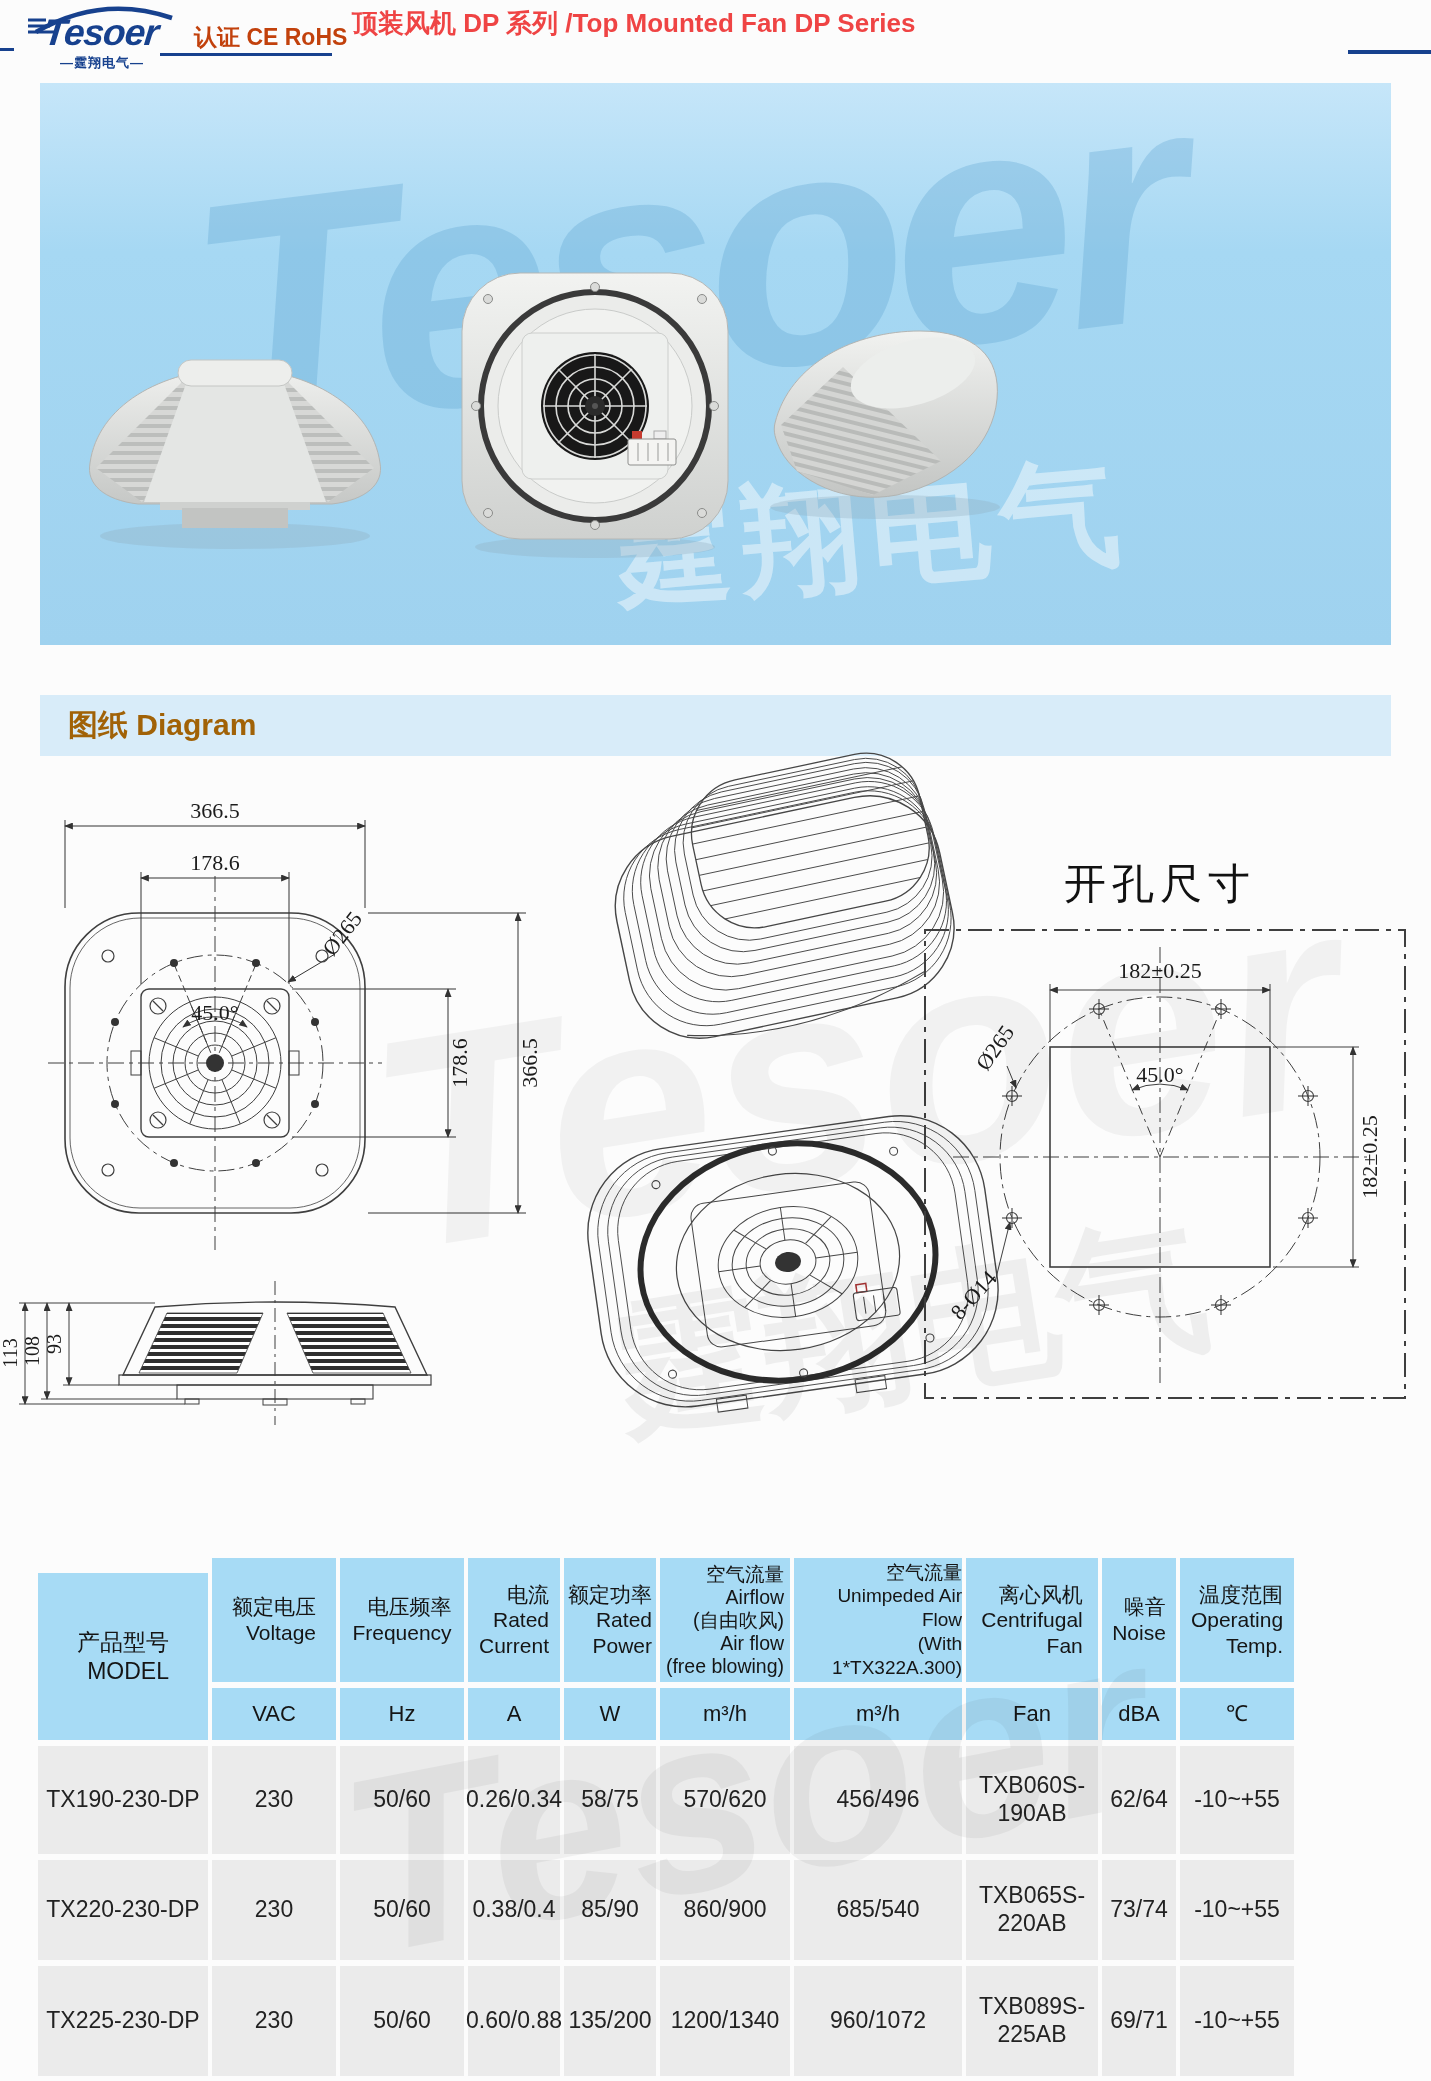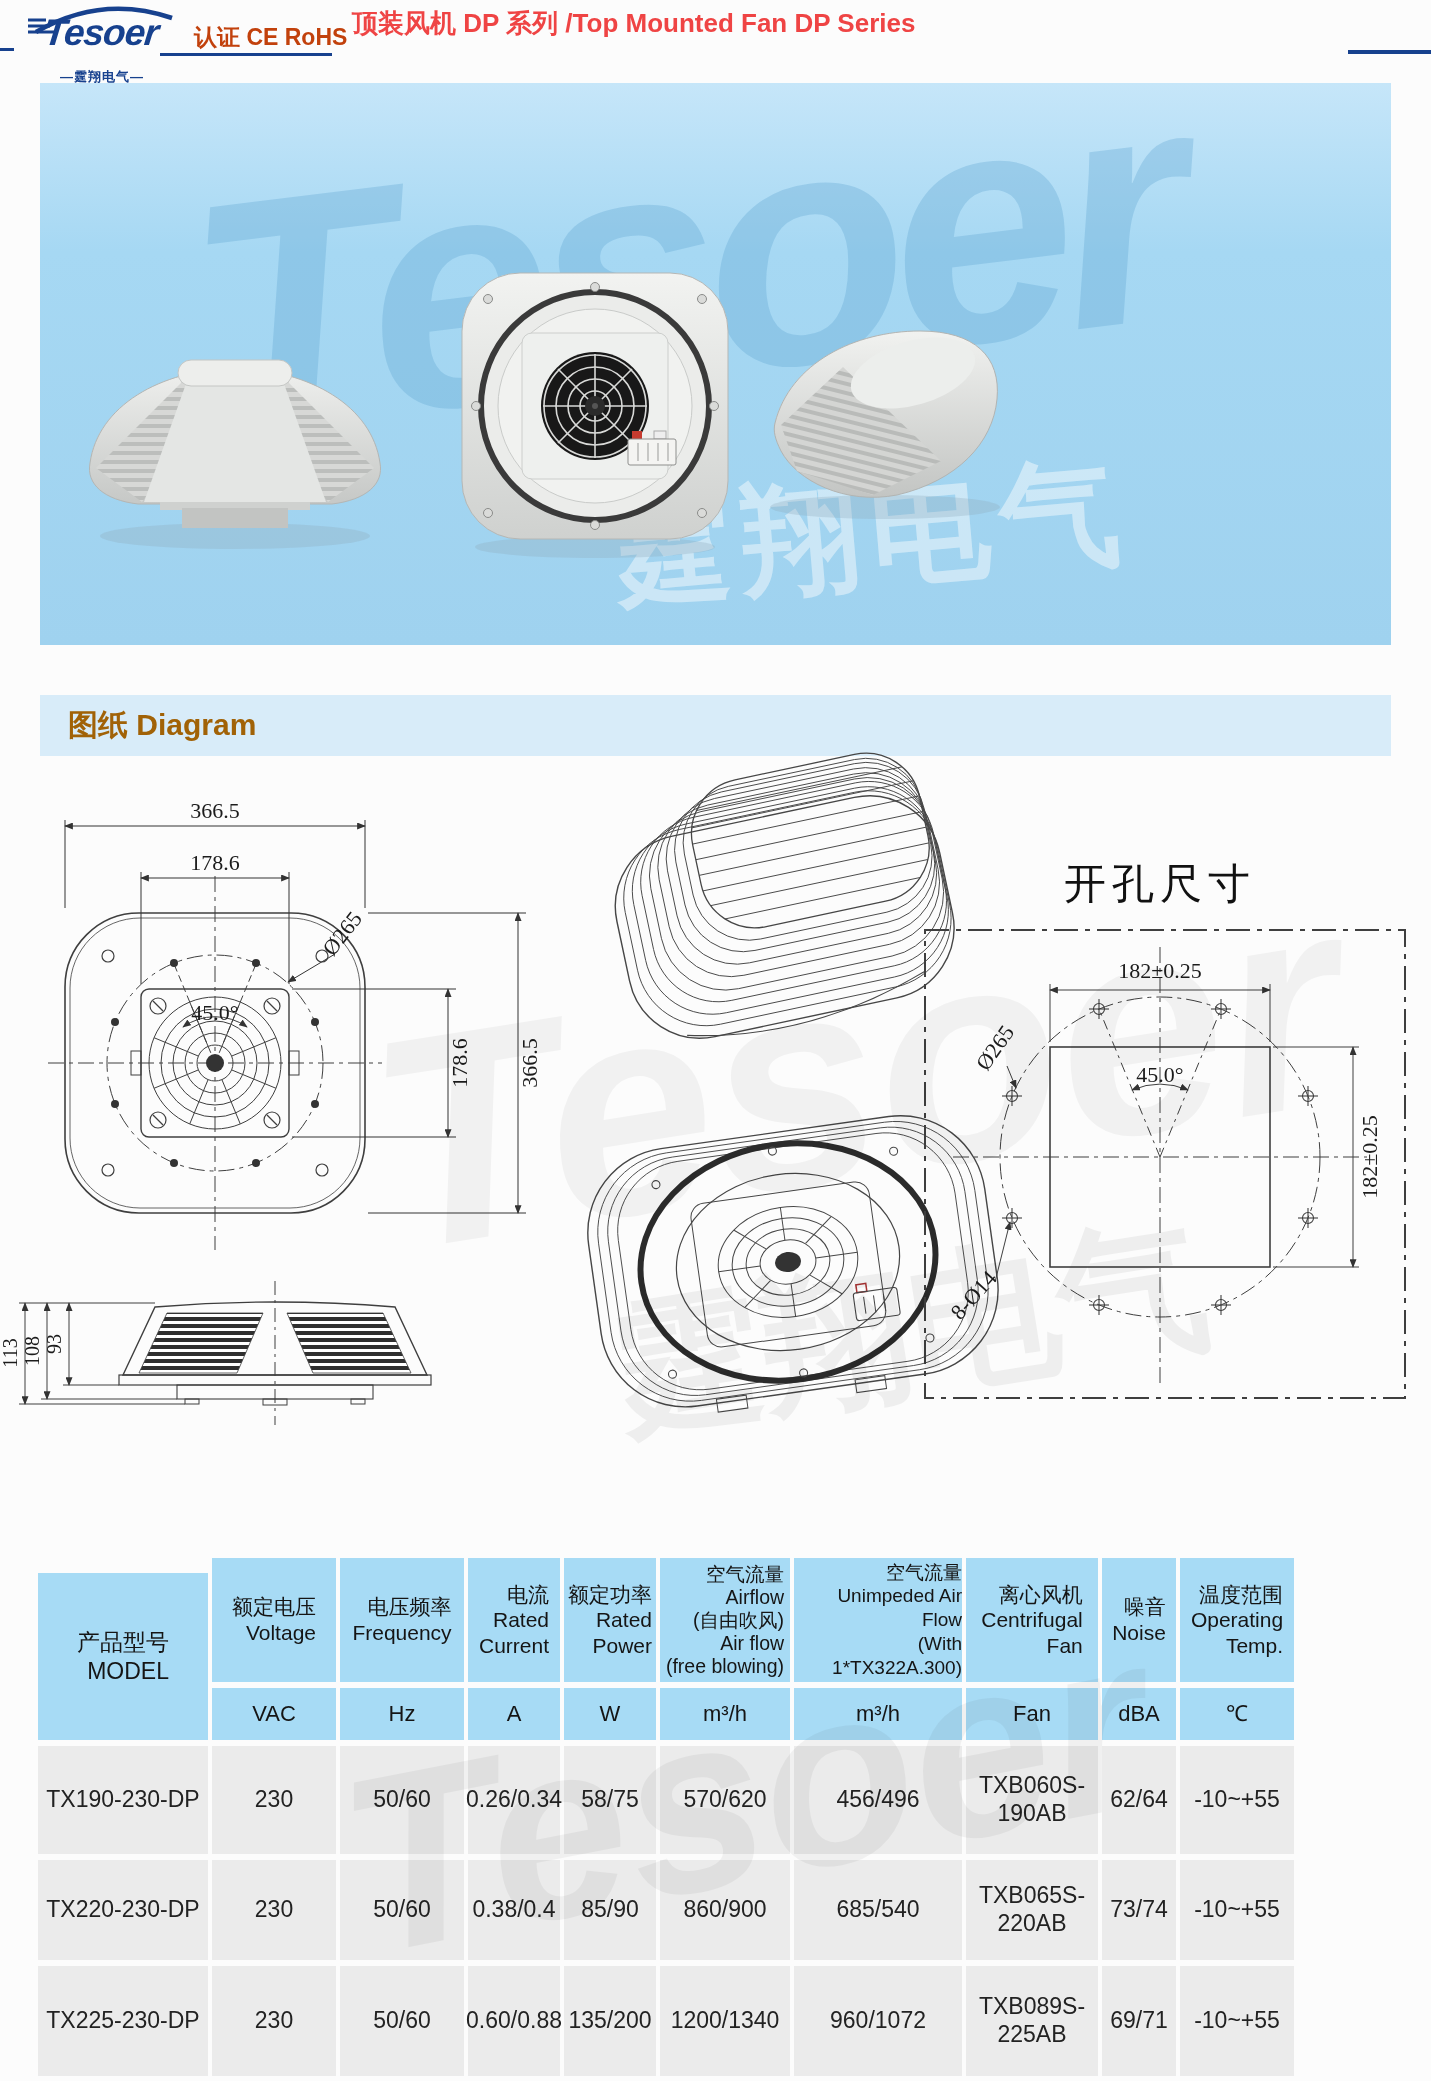--- a/index.html
+++ b/index.html
@@ -3,21 +3,21 @@
 <meta charset="utf-8">
 <style>
   html,body{margin:0;padding:0;background:#fcfcfc;}
   body{width:1431px;height:2081px;position:relative;overflow:hidden;
        font-family:"Liberation Sans",sans-serif;color:#1a1a1a;}
   .abs{position:absolute;}
   
   .logo{position:absolute;left:26px;top:4px;width:152px;height:64px;}
   .logo-name{position:absolute;left:18px;top:8px;font-size:37px;font-weight:900;
              font-style:italic;color:#17418e;letter-spacing:-1px;transform:skewX(-6deg);}
-  .logo-sub{position:absolute;left:0;top:64px;width:152px;text-align:center;
+  .logo-sub{position:absolute;left:0;top:50px;width:152px;text-align:center;
             font-size:13px;font-weight:700;color:#17418e;letter-spacing:1px;white-space:nowrap;}
   .cert{position:absolute;left:194px;top:22px;font-size:23px;font-weight:700;color:#c2410c;white-space:nowrap;}
   .rule{position:absolute;background:#17418e;}
   .page-title{position:absolute;left:352px;top:6px;font-size:26px;font-weight:700;
               color:#ef4444;white-space:nowrap;}
   
   .banner{position:absolute;left:40px;top:83px;width:1351px;height:562px;overflow:hidden;
           background:linear-gradient(180deg,#c6e6f9 0%,#a6d8f3 30%,#9fd2ef 100%);}
   .wm-banner{position:absolute;left:150px;top:-10px;font-size:330px;font-weight:900;font-style:italic;
              color:#5fa5d2;opacity:.32;transform:rotate(-7deg);letter-spacing:-14px;z-index:1;white-space:nowrap;}

